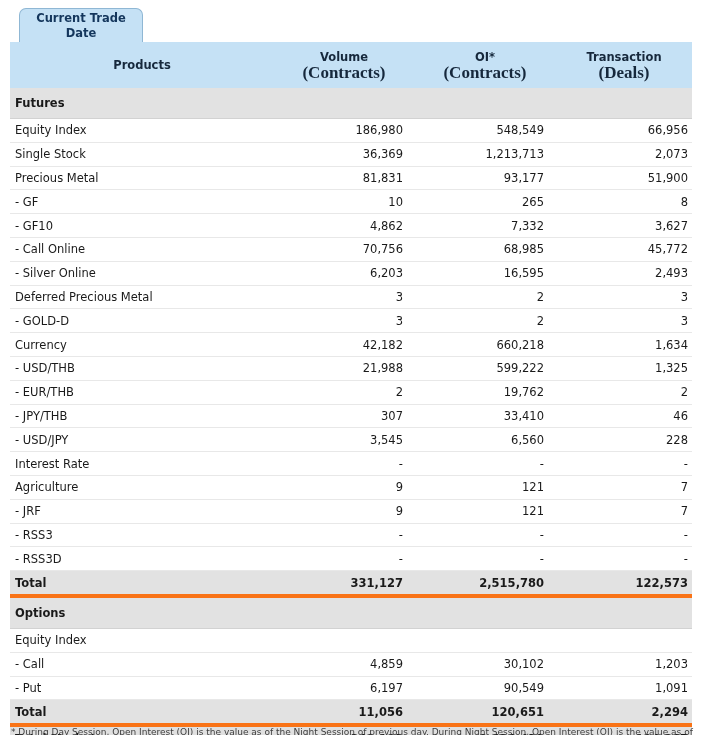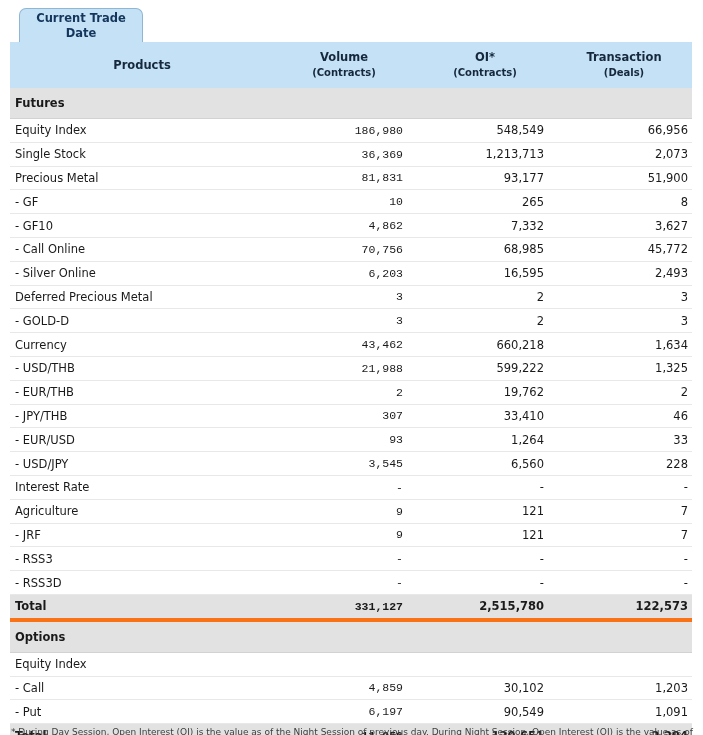--- a/index.html
+++ b/index.html
@@ -76,41 +76,41 @@
     color: #16283c;
     font-weight: bold;
     font-size: 11.5px;
     text-align: center;
     padding: 0;
     height: 46px;
     vertical-align: middle;
     border: none;
   }
   thead th .hl1 { display: block; line-height: 16px; }
-  thead th .hl2 { display: block; line-height: 16px; font-size: 10px; }
+  thead th .hl2 { display: block; line-height: 16px; font-size: 17px; font-family: Liberation Serif, serif; }
   thead th.prod-h { text-align: center; }
 
   tbody td {
     border-bottom: 1px solid #e8e8e8;
     padding: 0 0;
     height: 22.8px;
     font-size: 11.5px;
     vertical-align: middle;
     background: #ffffff;
   }
   td.prod {
     text-align: left;
     padding-left: 5px;
   }
   td.num {
     text-align: right;
     padding-right: 11px;
     font-variant-numeric: tabular-nums;
   }
-  td.num.vol { padding-right: 11px; font-family: Liberation Mono, monospace; }
+  td.num.vol { padding-right: 11px; }
   td.num.oi  { padding-right: 12px; }
   td.num.tx  { padding-right: 4px; }
 
   
   tr.section td {
     background: #e2e2e2;
     font-weight: bold;
     border-bottom: 1px solid #d2d2d2;
     height: 30px;
   }
@@ -233,47 +233,41 @@
             <td class="num tx">3</td>
           </tr>
           <tr class="">
             <td class="prod">- GOLD-D</td>
             <td class="num vol">3</td>
             <td class="num oi">2</td>
             <td class="num tx">3</td>
           </tr>
           <tr class="">
             <td class="prod">Currency</td>
-            <td class="num vol">43,462</td>
+            <td class="num vol">42,182</td>
             <td class="num oi">660,218</td>
             <td class="num tx">1,634</td>
           </tr>
           <tr class="">
             <td class="prod">- USD/THB</td>
             <td class="num vol">21,988</td>
             <td class="num oi">599,222</td>
             <td class="num tx">1,325</td>
           </tr>
           <tr class="">
             <td class="prod">- EUR/THB</td>
             <td class="num vol">2</td>
             <td class="num oi">19,762</td>
             <td class="num tx">2</td>
           </tr>
           <tr class="">
             <td class="prod">- JPY/THB</td>
             <td class="num vol">307</td>
             <td class="num oi">33,410</td>
             <td class="num tx">46</td>
-          </tr>
-          <tr class="">
-            <td class="prod">- EUR/USD</td>
-            <td class="num vol">93</td>
-            <td class="num oi">1,264</td>
-            <td class="num tx">33</td>
           </tr>
           <tr class="">
             <td class="prod">- USD/JPY</td>
             <td class="num vol">3,545</td>
             <td class="num oi">6,560</td>
             <td class="num tx">228</td>
           </tr>
           <tr class="">
             <td class="prod">Interest Rate</td>
             <td class="num vol">-</td>

